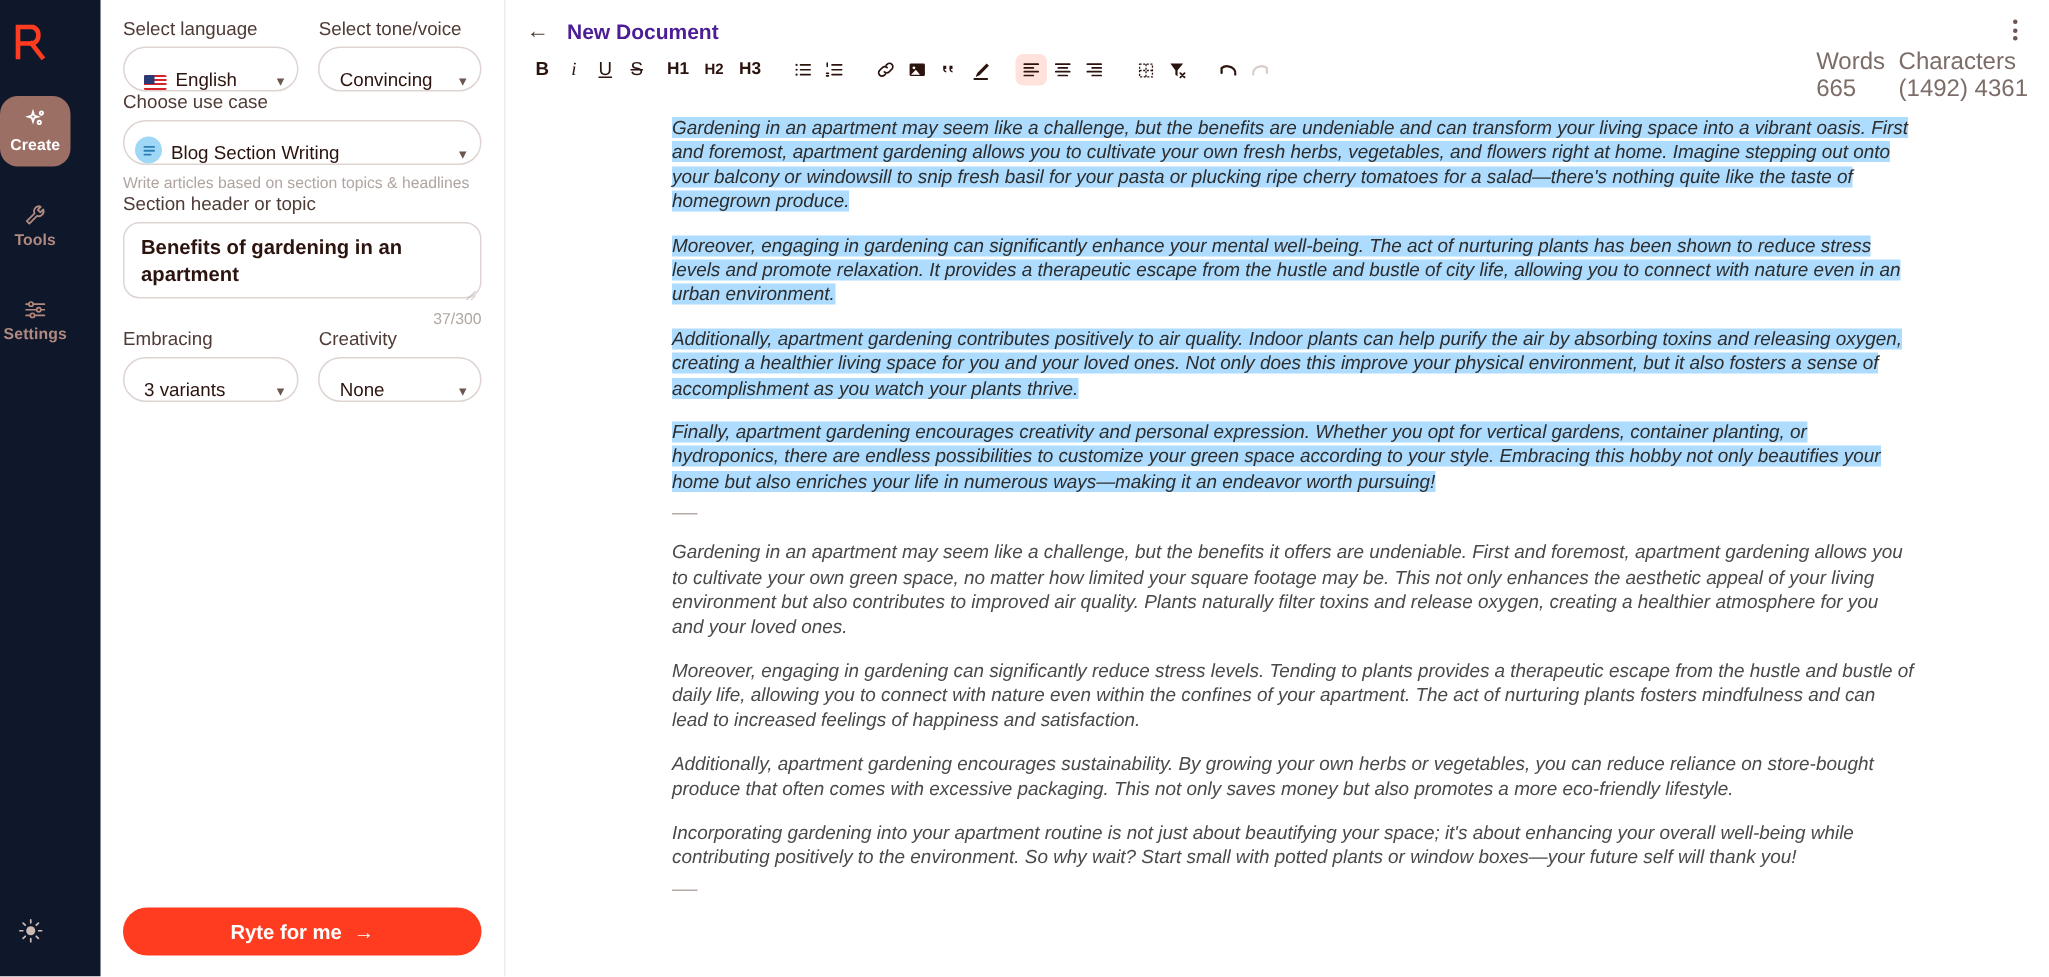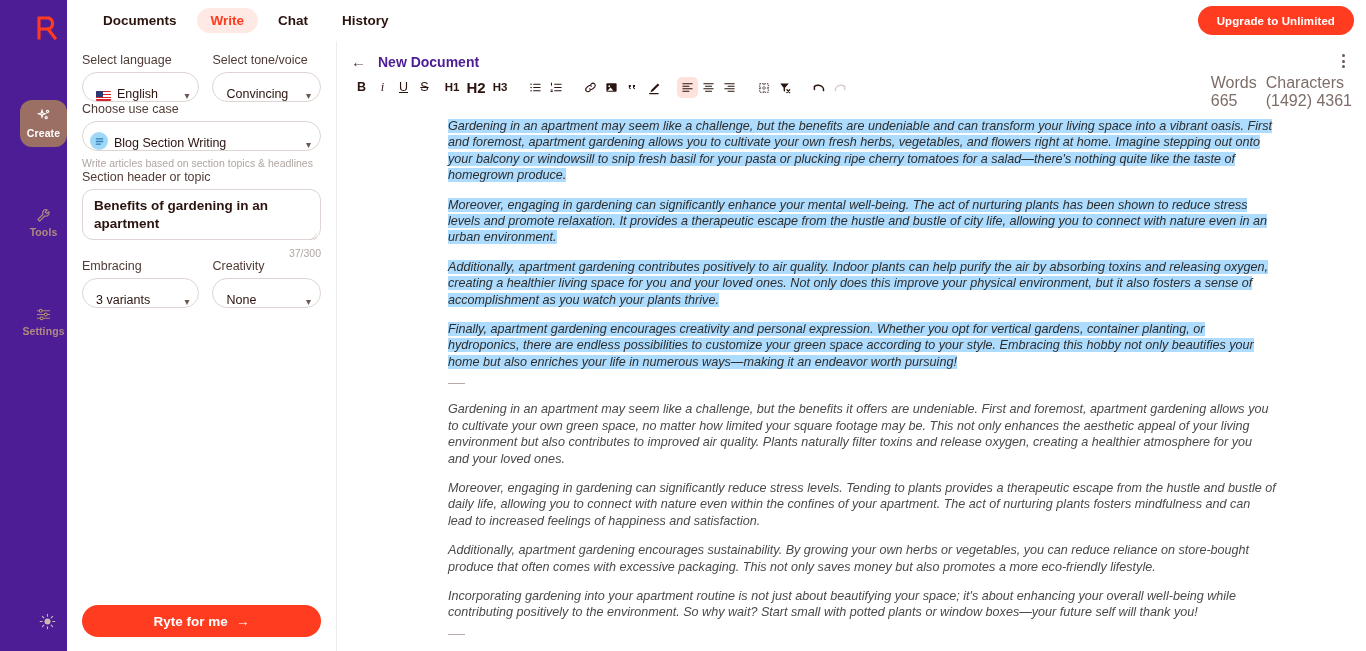--- a/index.html
+++ b/index.html
@@ -6,23 +6,23 @@
   html, body {
     width: 1366px; height: 651px;
     overflow: hidden;
     font-family: "Liberation Sans", sans-serif;
     background: #ffffff;
   }
   .app { position: relative; width: 1366px; height: 651px; display: flex; }
 
   
   .rail {
-    width: 67px; height: 651px; background: #4c1d95;
-    display: flex; flex-direction: column; align-items: flex-end;
-    flex: 0 0 67px; position: relative; gap: 36px;
+    width: 67px; height: 651px; background: #0f172a;
+    display: flex; flex-direction: column; align-items: flex-start;
+    flex: 0 0 67px; position: relative;
   }
   .rail-logo {
     margin-top: 8px; width: 40px; height: 40px;
     display: flex; align-items: center; justify-content: center;
     color: #ff3c1f; font-size: 25px; font-weight: bold; line-height: 1;
   }
   .rail-item {
     width: 47px; height: 47px; margin-top: 16px; border-radius: 12px;
     display: flex; flex-direction: column; align-items: center; justify-content: center;
     color: #b08a80; cursor: pointer; gap: 3px;
@@ -219,29 +219,20 @@
         <svg width="17" height="17" viewBox="0 0 18 18" fill="none" stroke="currentColor" stroke-width="1.2" stroke-linecap="round">
           <circle cx="9" cy="9" r="3.2" fill="#cdbab4" stroke="none"></circle>
           <path d="M9 1.3v2.1M9 14.6v2.1M1.3 9h2.1M14.6 9h2.1M3.6 3.6l1.5 1.5M12.9 12.9l1.5 1.5M14.4 3.6l-1.5 1.5M5.1 12.9l-1.5 1.5"></path>
         </svg>
       </span>
     </div>
   </div>
 
   <div class="right-col">
 
-    <div class="topbar">
-      <div class="nav">
-        <div class="nav-item">Documents</div>
-        <div class="nav-item active">Write</div>
-        <div class="nav-item">Chat</div>
-        <div class="nav-item">History</div>
-      </div>
-      <button class="upgrade-btn">Upgrade to Unlimited</button>
-    </div>
 
     <div class="body">
 
       <div class="panel">
 
         <div class="row2">
           <div class="fld" style="width:118px">
             <div class="lbl">Select language</div>
             <div class="select">
               <span class="flag"></span>
@@ -321,21 +312,21 @@
             </span>
         </div>
 
         <div class="toolbar">
           <div class="tb-btn" style="font-weight:bold">B</div>
           <div class="tb-btn" style="font-style:italic;font-family:'Liberation Serif',serif">i</div>
           <div class="tb-btn" style="text-decoration:underline">U</div>
           <div class="tb-btn" style="text-decoration:line-through">S</div>
           <div class="tb-gap-s"></div>
           <div class="tb-btn" style="width:24px;font-weight:bold;font-size:11.5px">H1</div>
-          <div class="tb-btn" style="width:24px;font-weight:bold;font-size:15px">H2</div>
+          <div class="tb-btn" style="width:24px;font-weight:bold;font-size:10px">H2</div>
           <div class="tb-btn" style="width:24px;font-weight:bold;font-size:11.5px">H3</div>
           <div class="tb-gap"></div>
 
           <div class="tb-btn">
             <svg width="13" height="13" viewBox="0 0 14 14" fill="none" stroke="currentColor" stroke-width="1.1" stroke-linecap="round">
               <path d="M5 3.5h7M5 7h7M5 10.5h7"></path>
                 <circle cx="2.2" cy="3.5" r=".8" fill="currentColor" stroke="none"></circle>
                 <circle cx="2.2" cy="7" r=".8" fill="currentColor" stroke="none"></circle>
                 <circle cx="2.2" cy="10.5" r=".8" fill="currentColor" stroke="none"></circle>
             </svg>

